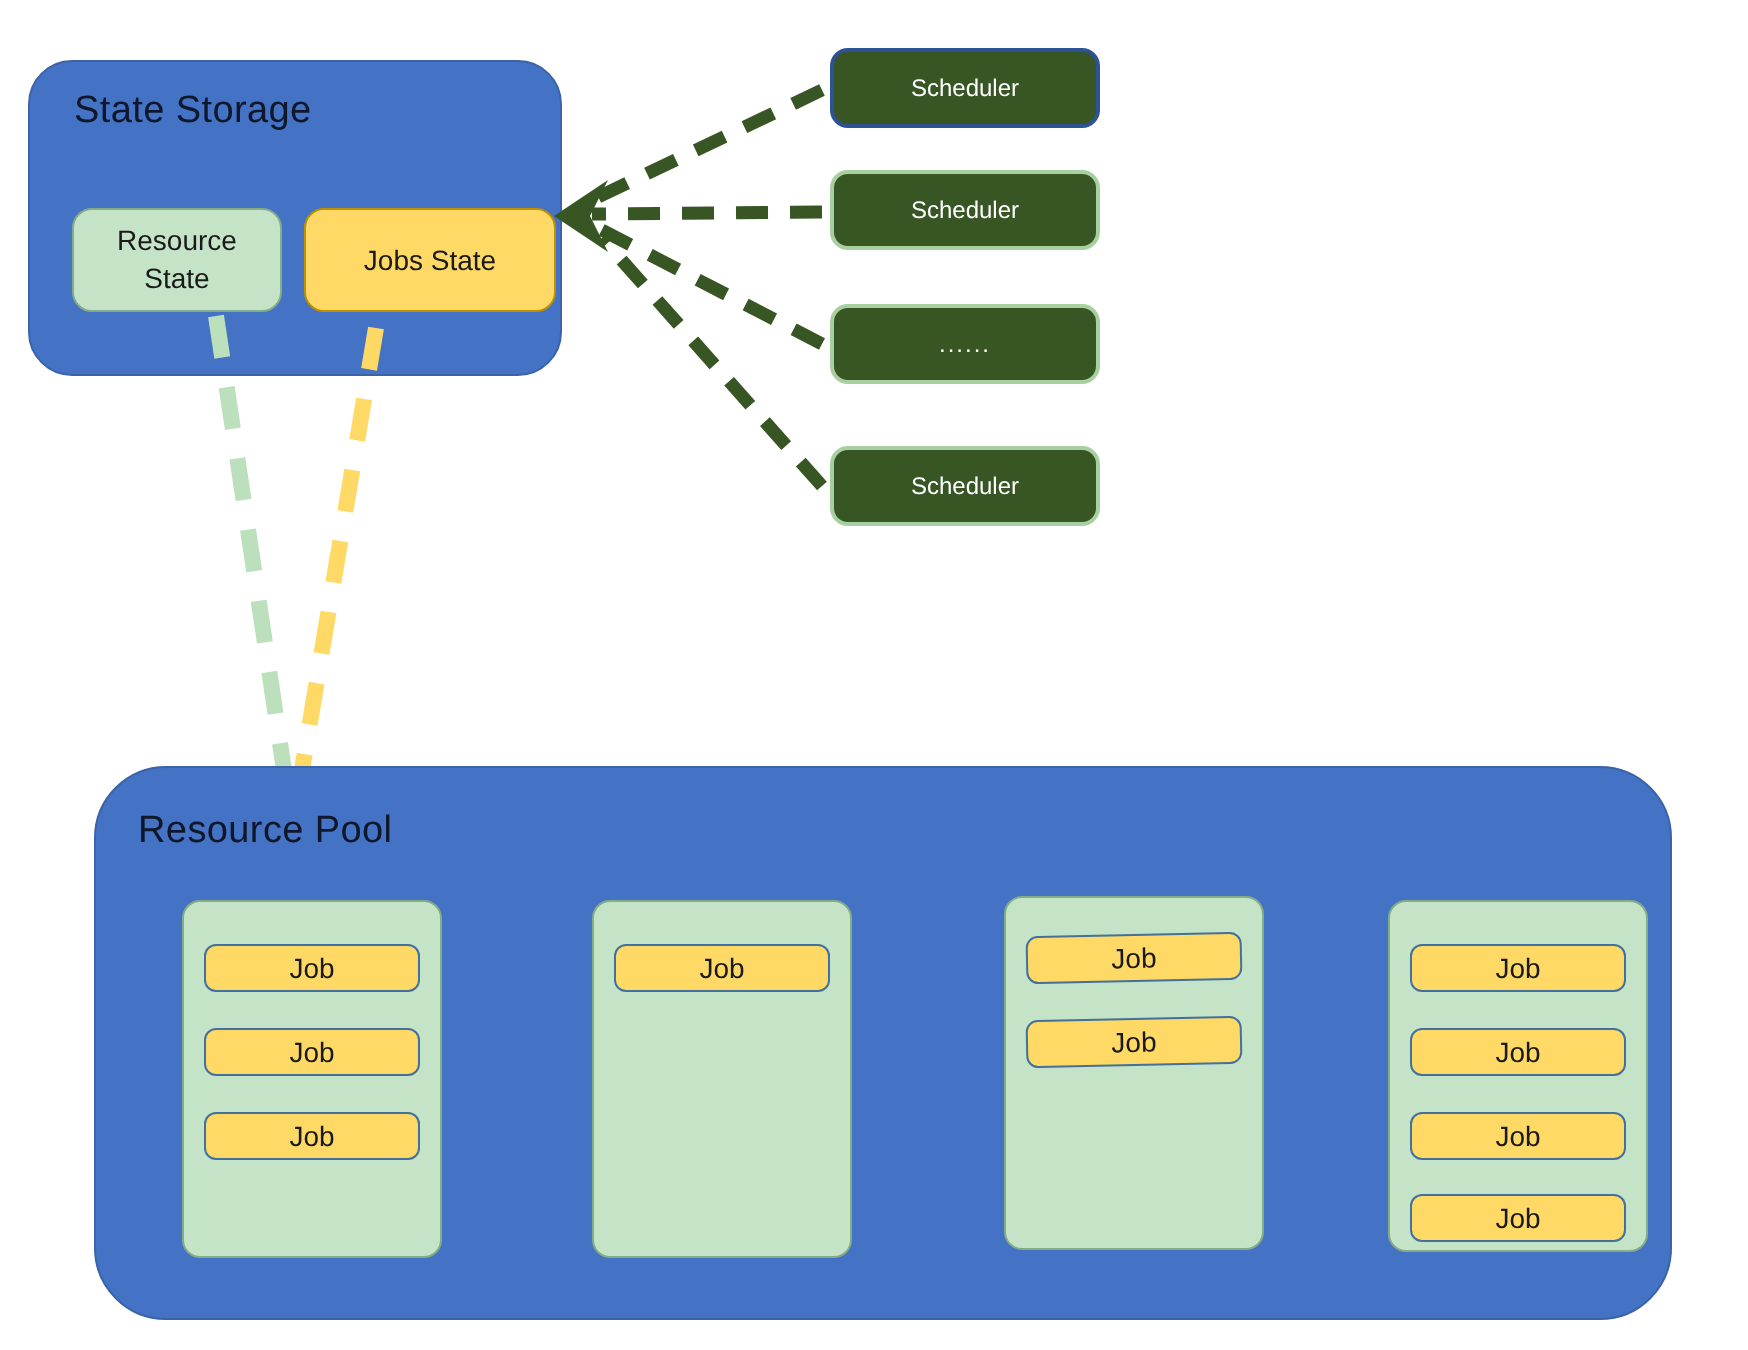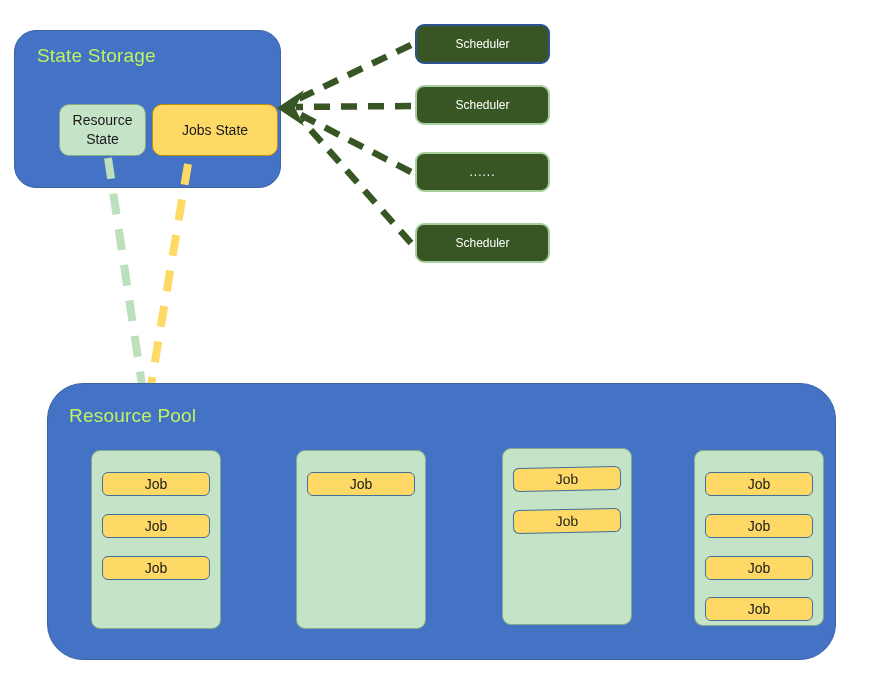--- a/index.html
+++ b/index.html
@@ -4,29 +4,29 @@
 <style>
   :root{
     --blue:#4472C4; --blue-border:#3A63A8; --mint:#C5E3C6; --mint-border:#84AC86;
     --yellow:#FFD966; --gold-border:#BF9000; --dark-green:#375623;
     --job-border:#41719C; --sched-border:#A8CFA0; --sched-selected-border:#2E5395;
     --line-mint:#BCDFBC; --line-yellow:#FFD966;
   }
   html,body{margin:0;padding:0;background:#FFFFFF;}
   .canvas{position:relative;width:874px;height:675px;background:#FFFFFF;overflow:hidden;
           font-family:"Liberation Sans", sans-serif;}
-  .box-title{color:#bef264;font-size:19px;letter-spacing:.2px;}
+  .box-title{color:#0f172a;font-size:19px;letter-spacing:.2px;}
   
   .state-storage{position:absolute;left:14px;top:30px;width:267px;height:158px;
     background:var(--blue);border:1px solid var(--blue-border);border-radius:22px;box-sizing:border-box;}
   .state-storage .box-title{position:absolute;left:22px;top:14px;}
   .inner-box{position:absolute;top:73px;height:52px;border-radius:10px;box-sizing:border-box;
     display:flex;align-items:center;justify-content:center;text-align:center;
     font-size:14px;color:#1a1a1a;line-height:1.35;}
-  .resource-state{left:21px;width:87px;background:var(--mint);border:1px solid var(--mint-border);margin-left:23px;}
+  .resource-state{left:21px;width:105px;background:var(--mint);border:1px solid var(--mint-border);}
   .jobs-state{left:137px;width:126px;background:var(--yellow);border:1px solid var(--gold-border);}
   .inner-box span{display:block;width:70px;}
   
   .scheduler{position:absolute;left:415px;width:135px;height:40px;background:var(--dark-green);
     border-radius:9px;box-sizing:border-box;display:flex;align-items:center;justify-content:center;
     color:#FFFFFF;font-size:12px;border:2px solid var(--sched-border);}
   .scheduler.s1{top:24px;border:2px solid var(--sched-selected-border);}
   .scheduler.s2{top:85px;}
   .scheduler.s3{top:152px;font-size:12px;letter-spacing:1px;}
   .scheduler.s4{top:223px;}

